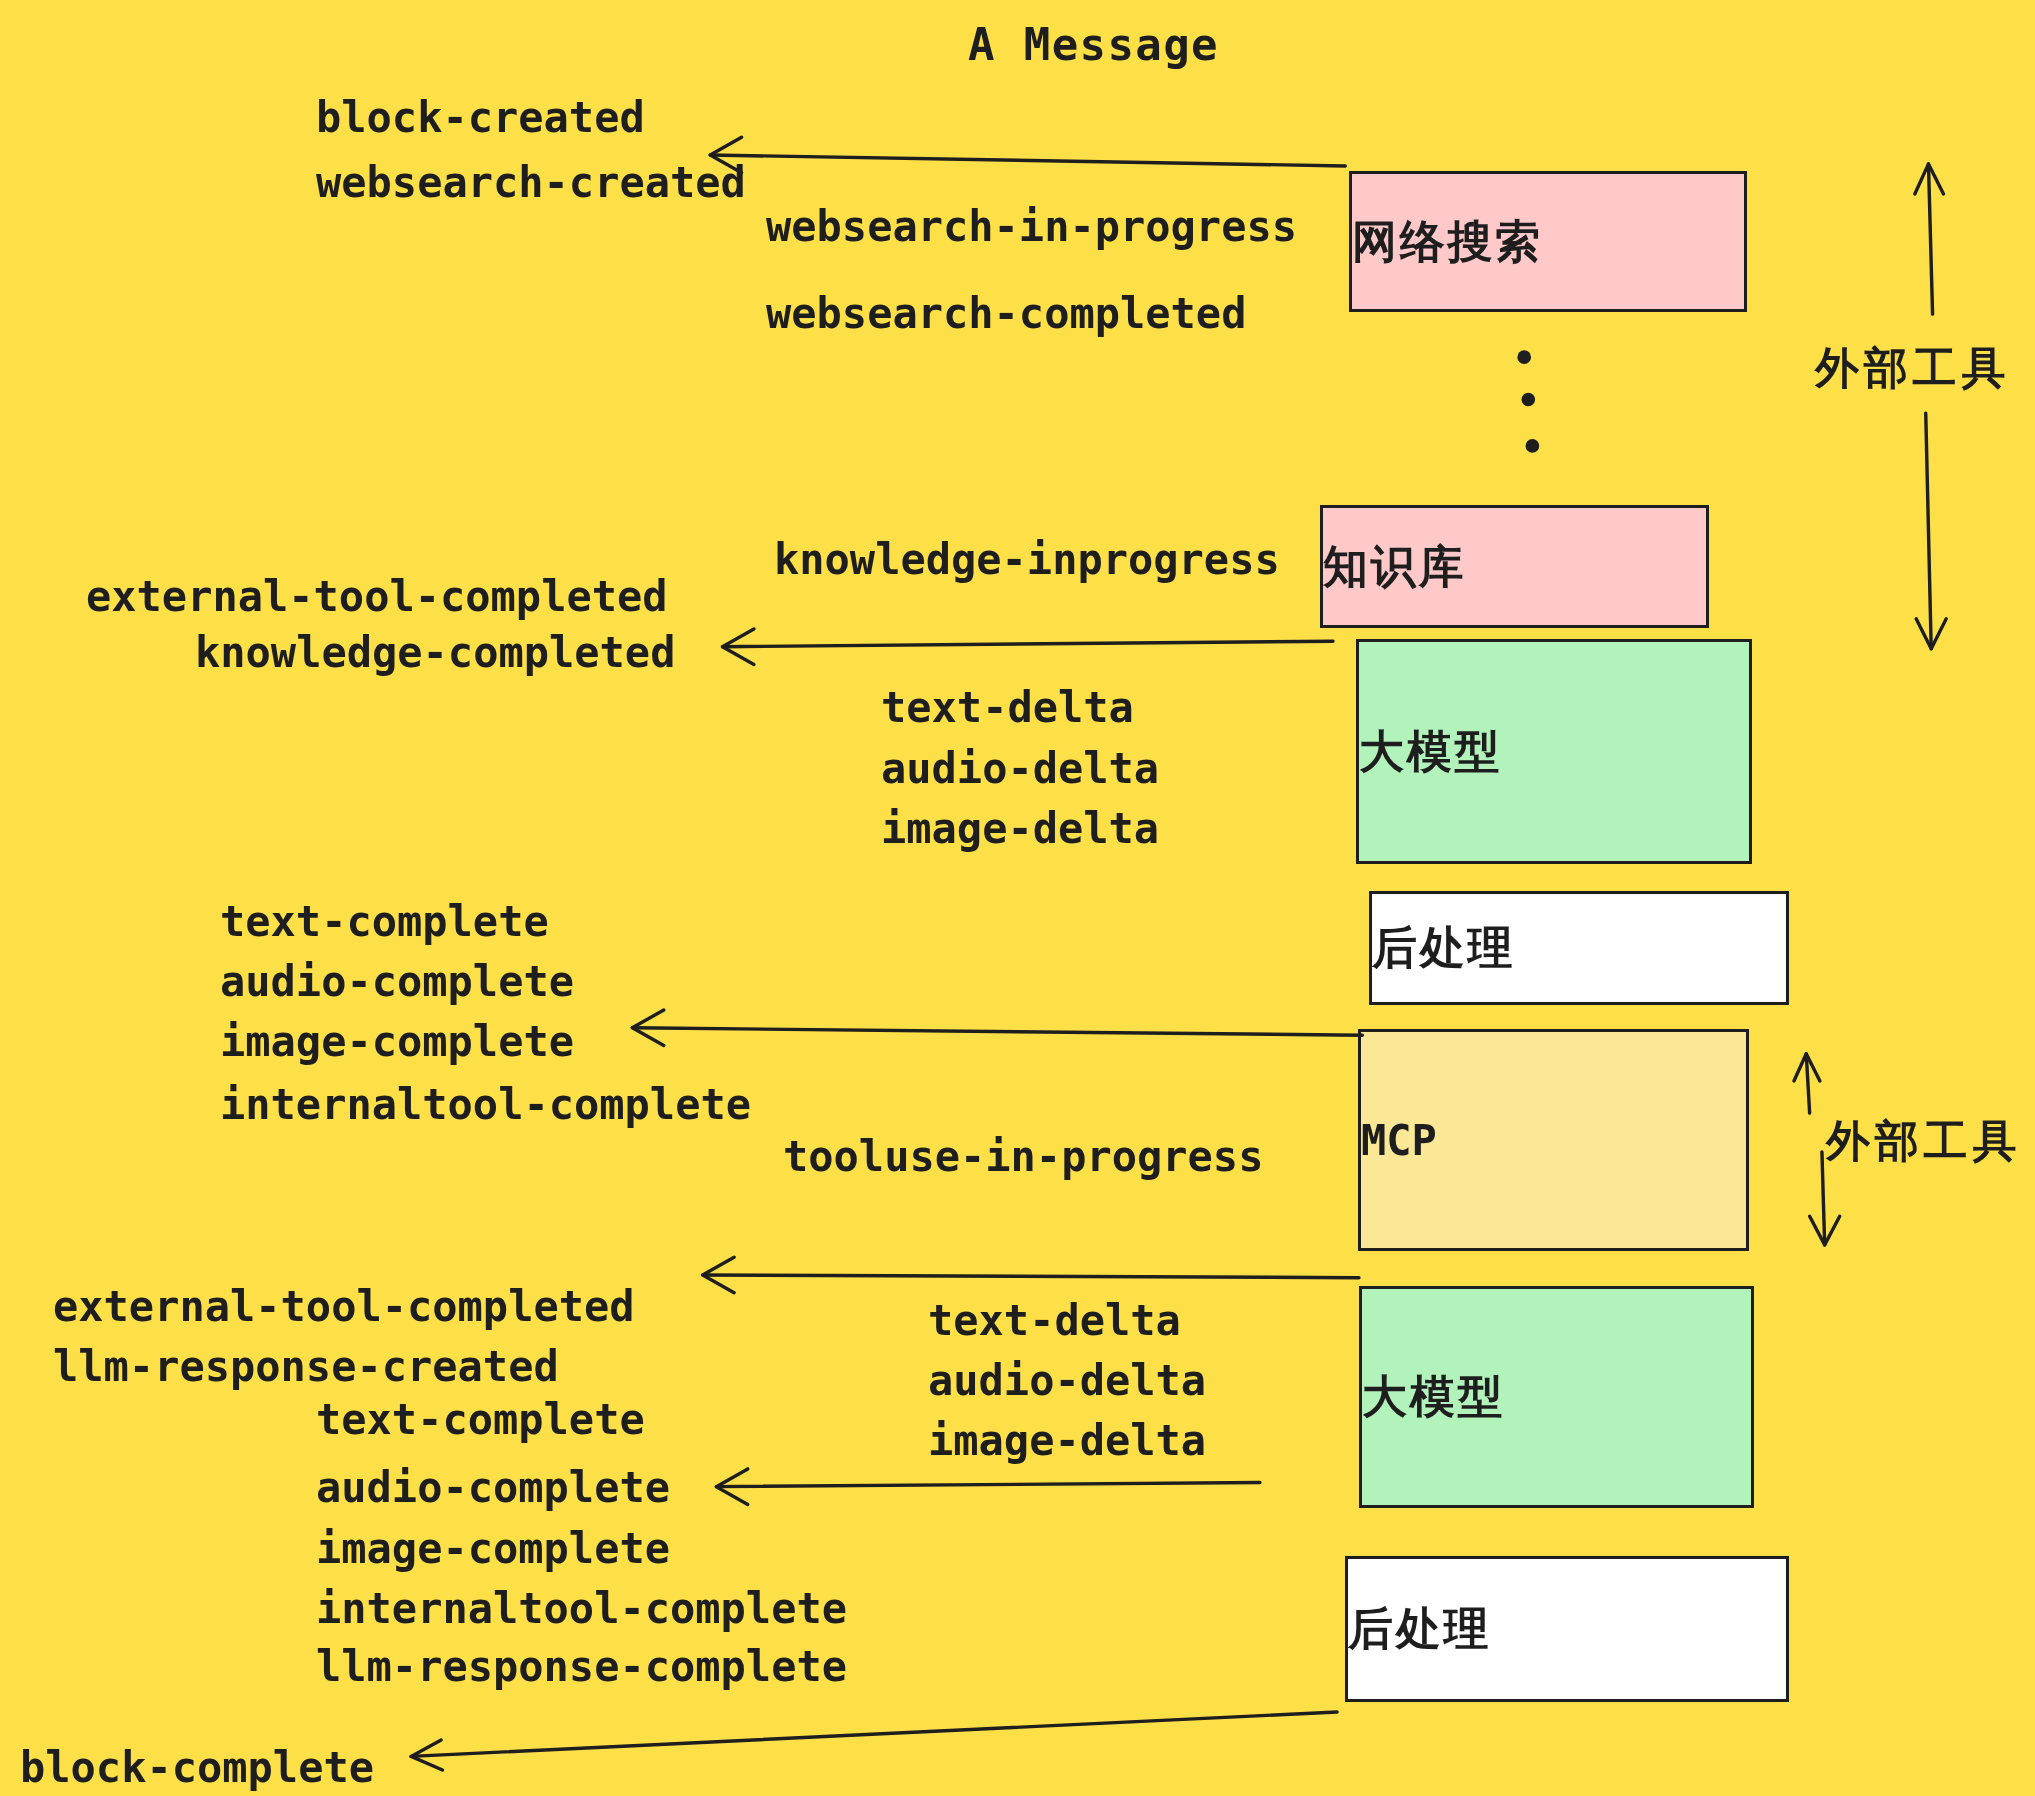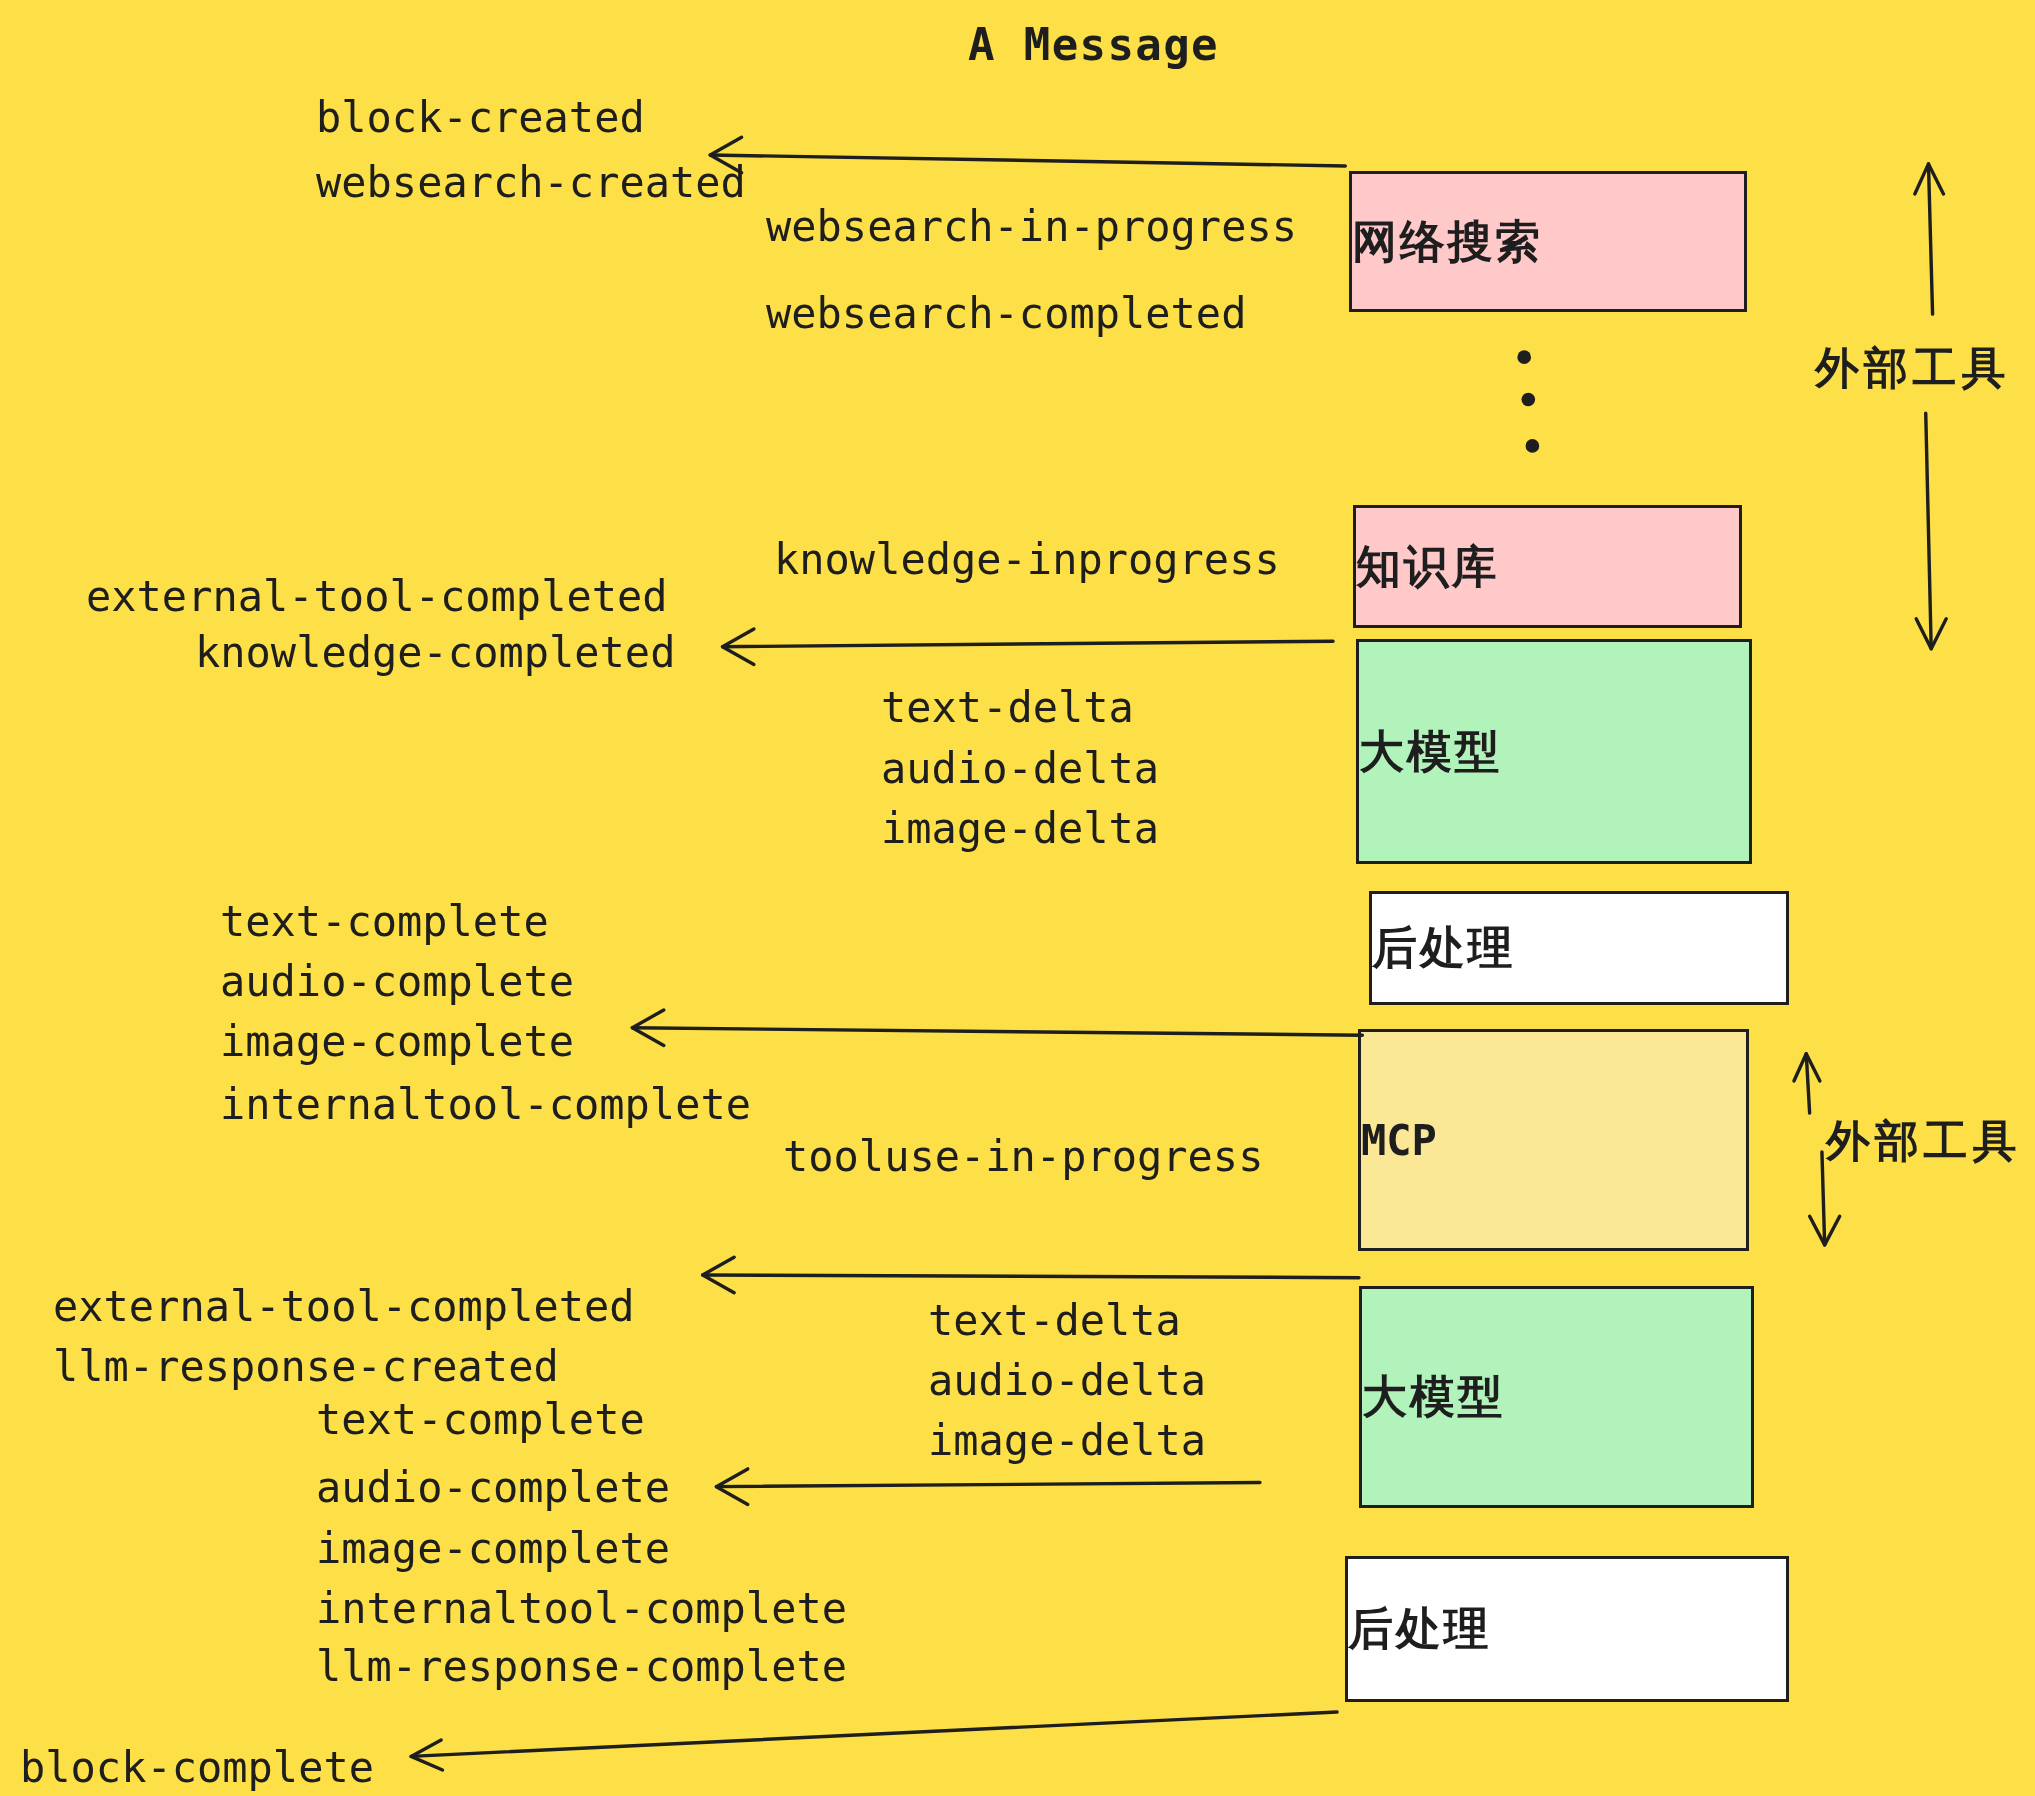--- a/index.html
+++ b/index.html
@@ -15,21 +15,21 @@
   .title{
     position:absolute;
     font-size:44px;
     font-weight:bold;
     white-space:nowrap;
     letter-spacing:1.4px;
   }
   .evt{
     position:absolute;
     font-size:42px;
-    font-weight:normal;
+    font-weight:bold;
     white-space:nowrap;
     transform:translateY(-50%);
     letter-spacing:0px;
   }
   .box{
     position:absolute;
     box-sizing:border-box;
     border:3.4px solid #1e1e1e;
     display:flex;
     align-items:center;
@@ -101,21 +101,21 @@
   <div class="evt" style="left:316px;top:1419px;">text-complete</div>
   <div class="evt" style="left:316px;top:1487px;">audio-complete</div>
   <div class="evt" style="left:316px;top:1548px;">image-complete</div>
   <div class="evt" style="left:316px;top:1608px;">internaltool-complete</div>
   <div class="evt" style="left:316px;top:1666px;">llm-response-complete</div>
   <div class="evt" style="left:20px;top:1757px;margin-top:10px;">block-complete</div>
 
   <div class="box" style="left: 1349px; top: 171px; width: 398px; height: 141px; background: rgb(255, 201, 201);">
     <span class="lbl">网络搜索</span>
   </div>
-  <div class="box" style="left: 1353px; top: 505px; width: 389px; height: 123px; background: rgb(255, 201, 201);">
+  <div class="box" style="left: 1320px; top: 505px; width: 389px; height: 123px; background: rgb(255, 201, 201);">
     <span class="lbl">知识库</span>
   </div>
   <div class="box" style="left: 1356px; top: 639px; width: 396px; height: 225px; background: rgb(178, 242, 187);">
     <span class="lbl">大模型</span>
   </div>
   <div class="box" style="left: 1369px; top: 891px; width: 420px; height: 114px; background: rgb(255, 255, 255);">
     <span class="lbl">后处理</span>
   </div>
   <div class="box" style="left: 1358px; top: 1029px; width: 391px; height: 222px; background: rgb(251, 232, 150);">
     <span class="lbl mono">MCP</span>

